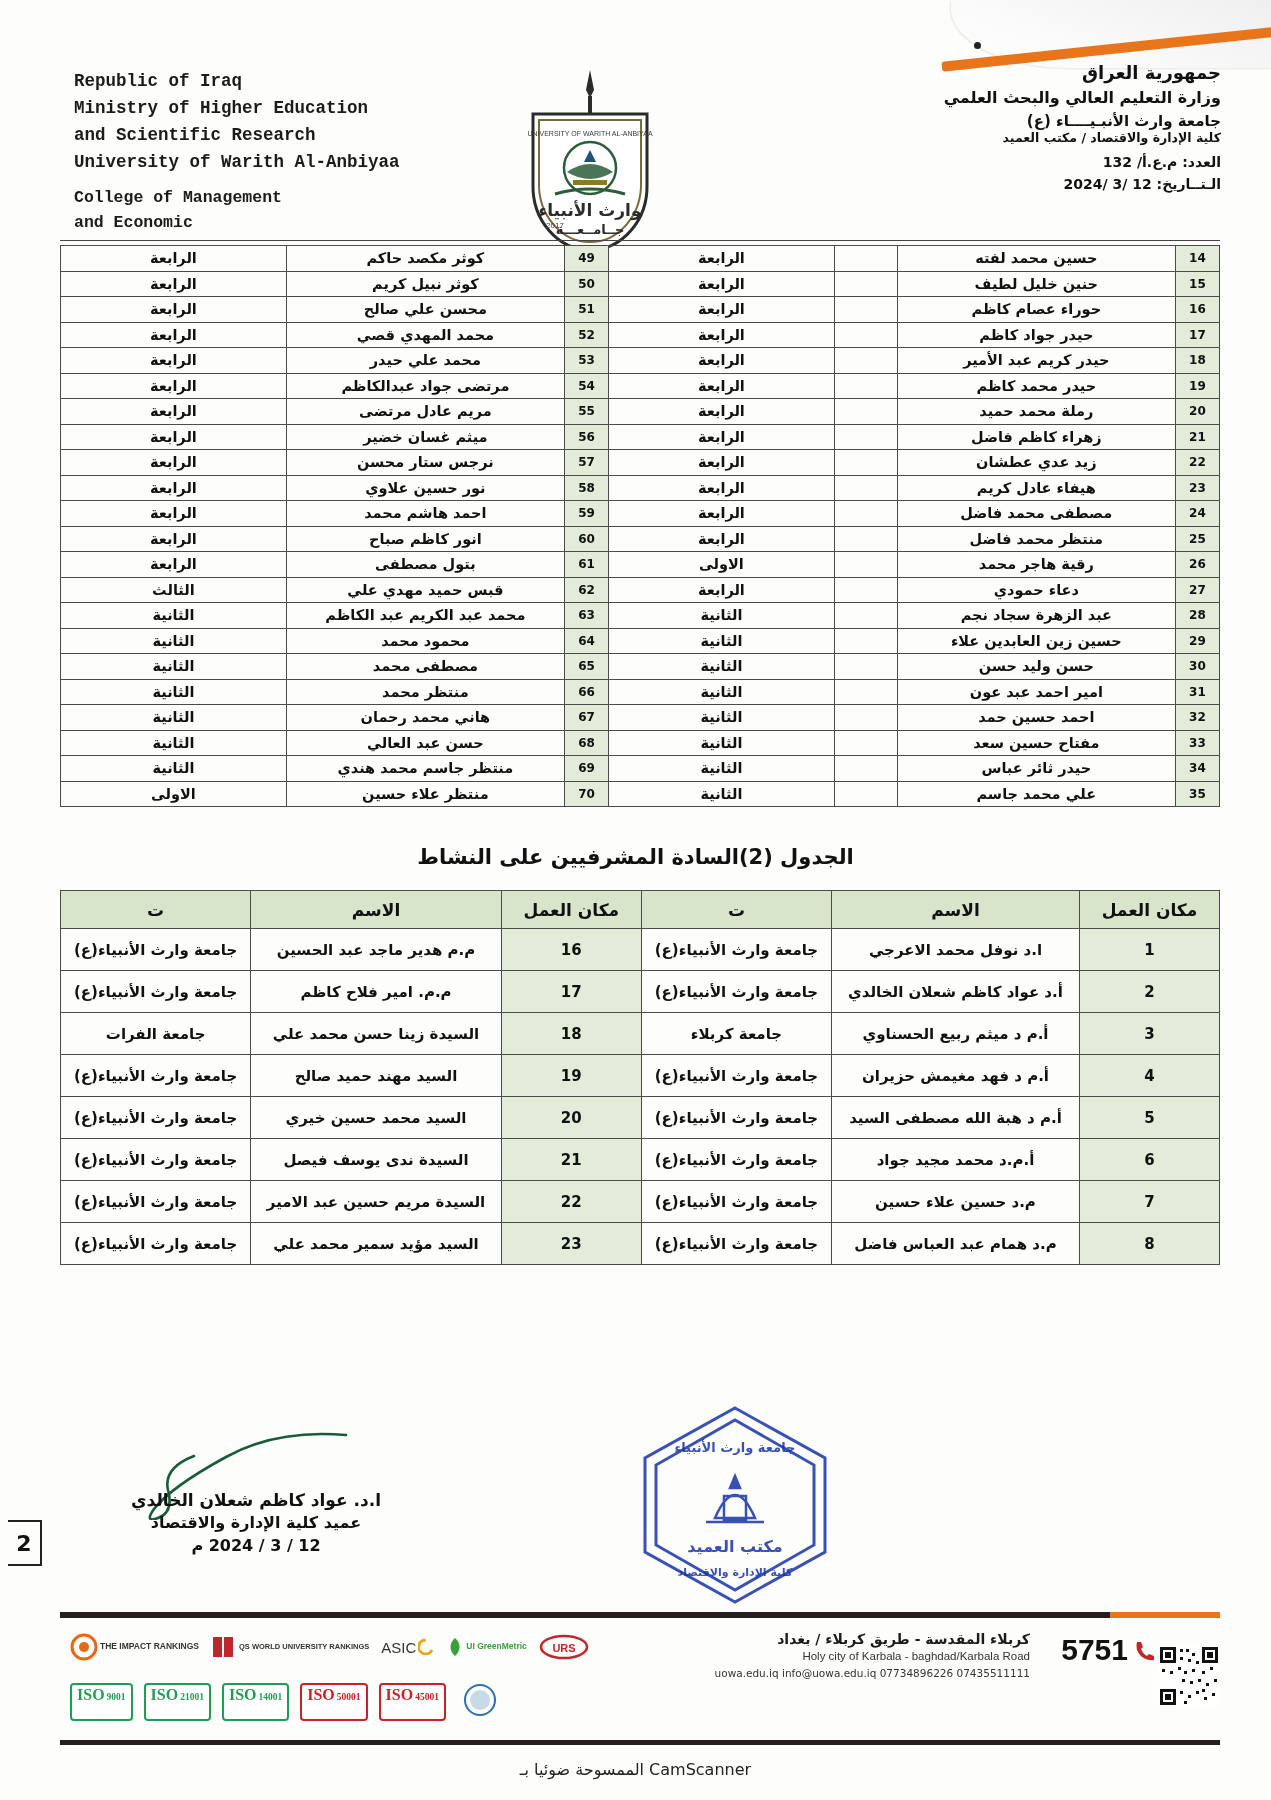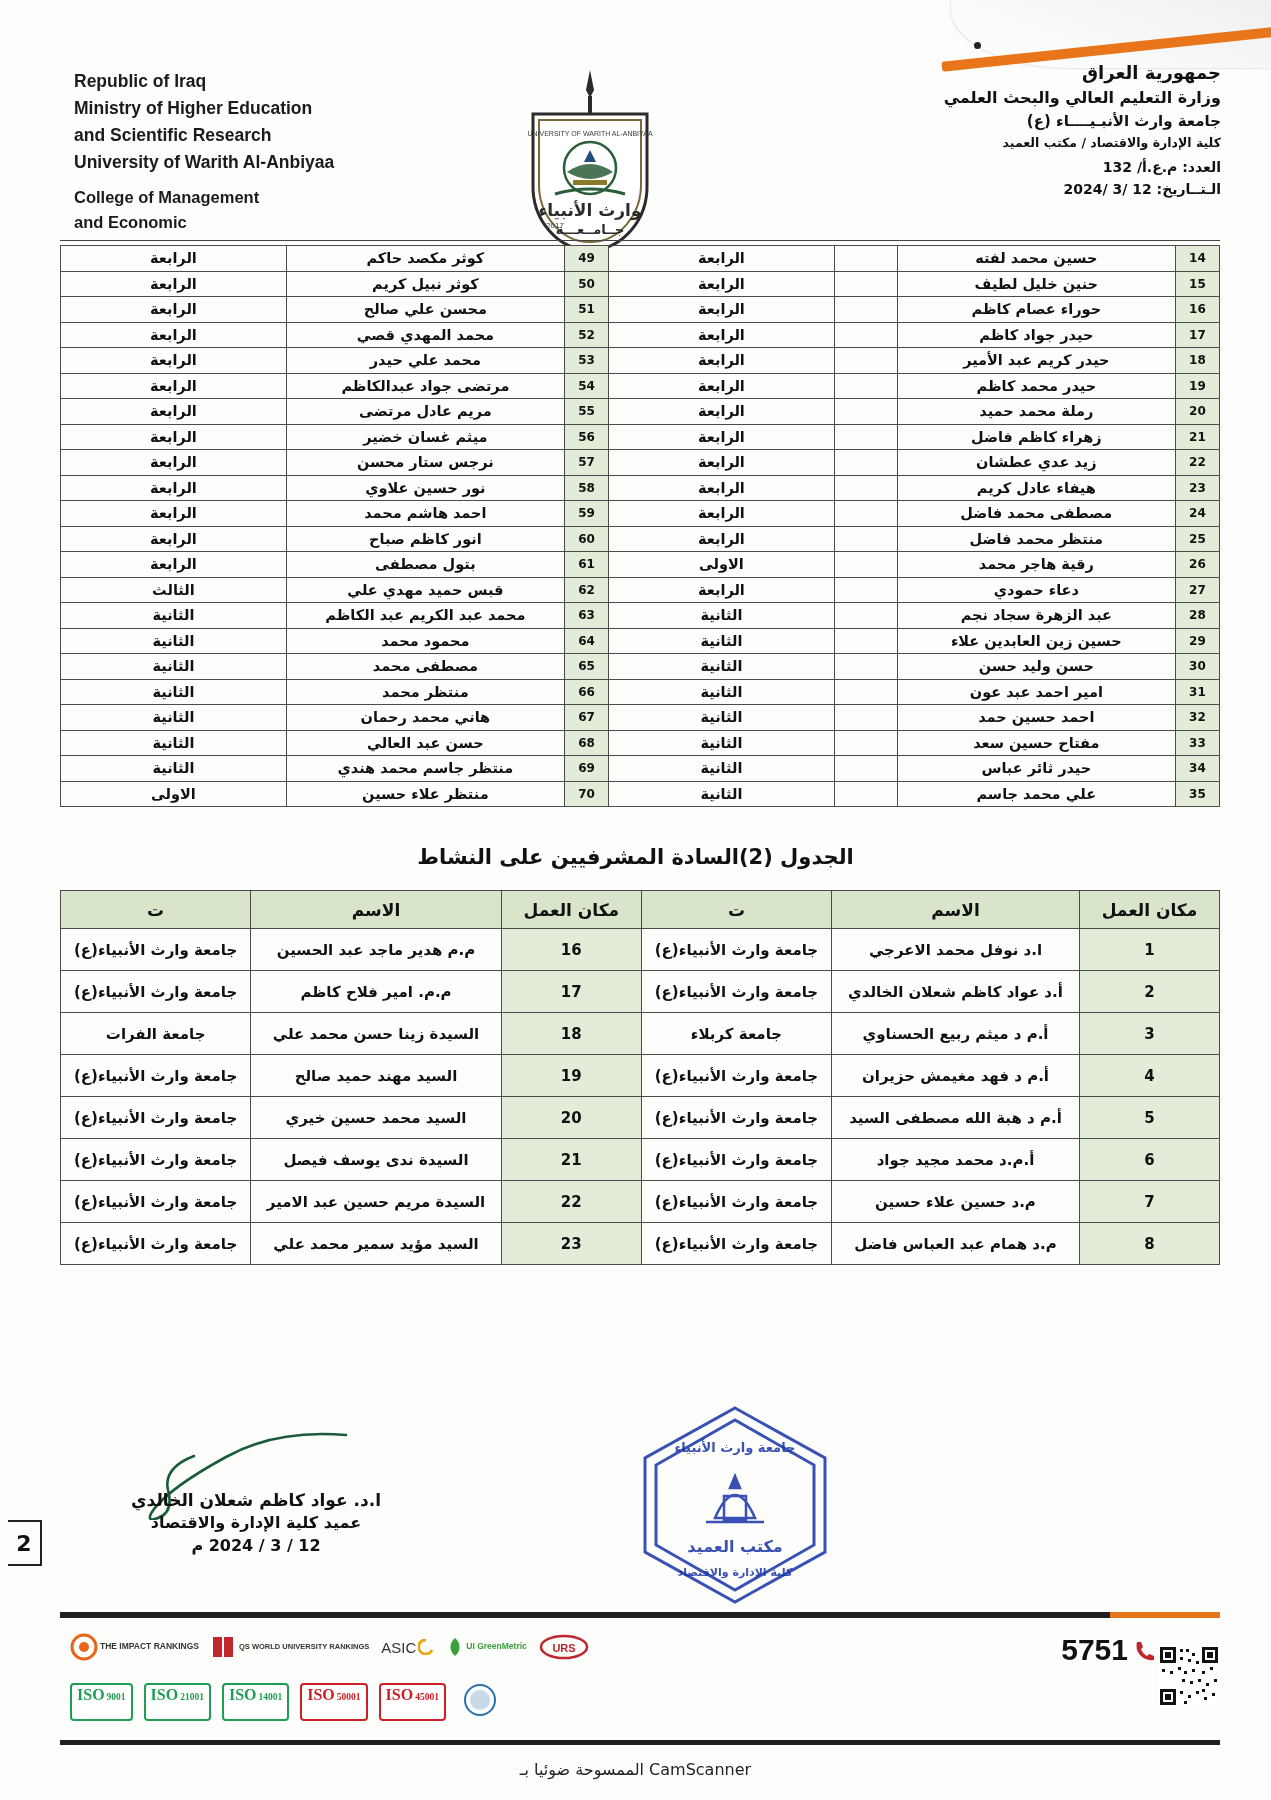--- a/index.html
+++ b/index.html
@@ -28,33 +28,33 @@
   .fold-line {
     position:absolute; top:44px; right:-10px; width:340px; height:10px;
     background:#e8751a; transform: rotate(-6deg); border-radius:3px;
   }
   .fold-dot{ position:absolute; top:42px; right:290px; width:7px;height:7px;border-radius:50%;background:#222; }
 
   
   .header { position:absolute; top:50px; left:60px; right:50px; height:185px; }
   .hdr-en {
     position:absolute; left:14px; top:18px;
-    font-family:Liberation Sans, sans-serif;
+    font-family:Liberation Mono, monospace;
     font-size:17.5px; font-weight:bold; color:#1b1b1b; line-height:1.55;
   }
   .hdr-en .sm { font-size:16.5px; }
   .hdr-ar {
     position:absolute; right:0; top:12px; width:430px;
     direction: rtl; text-align:right;
     font-family:"DejaVu Sans", sans-serif; color:#111;
   }
   .hdr-ar .l1{ font-size:18px; font-weight:bold; letter-spacing:.5px;}
   .hdr-ar .l2{ font-size:16px; font-weight:bold; margin-top:5px;}
   .hdr-ar .l3{ font-size:15px; font-weight:bold; margin-top:5px;}
-  .hdr-ar .l4{ font-size:12.5px; font-weight:bold; margin-top:5px;}
+  .hdr-ar .l4{ font-size:12.5px; font-weight:bold; }
   .hdr-ar .l5{ font-size:14px; font-weight:bold; margin-top:9px;}
   .hdr-ar .l6{ font-size:14px; font-weight:bold; margin-top:6px;}
 
   
   .logo { position:absolute; left:455px; top:18px; width:150px; height:185px; }
   .logo svg { width:150px; height:185px; }
 
   
   .hdr-rule{ position:absolute; top:240px; left:60px; width:1160px; height:1px; background:#444; }
 
@@ -577,20 +577,25 @@
           <span class="n">45001</span>
         </div>
       <div style="margin-left:6px">
         <svg width="34" height="34" viewBox="0 0 34 34">
             <circle cx="17" cy="17" r="15" fill="none" stroke="#2a6fb0" stroke-width="2"></circle>
             <circle cx="17" cy="17" r="10" fill="#2a6fb0" opacity=".25"></circle>
           </svg>
       </div>
     </div>
 
+    <div class="contact">
+      <div class="c1">كربلاء المقدسة - طريق كربلاء / بغداد</div>
+      <div class="c2">Holy city of Karbala - baghdad/Karbala Road</div>
+      <div class="c3">uowa.edu.iq   info@uowa.edu.iq   07734896226   07435511111</div>
+    </div>
 
     <div class="phone">
       <span>5751</span>
       <svg width="22" height="22" viewBox="0 0 22 22">
           <path d="M4 3 l4 0 l2 5 l-2 2 q2 5 6 7 l2 -2 l5 2 l0 4 q-9 1 -14 -5 q-5 -6 -3 -13Z" fill="#c0272d"></path>
         </svg>
     </div>
 
     <div class="qr">
       <svg viewBox="0 0 62 62" xmlns="http://www.w3.org/2000/svg">

